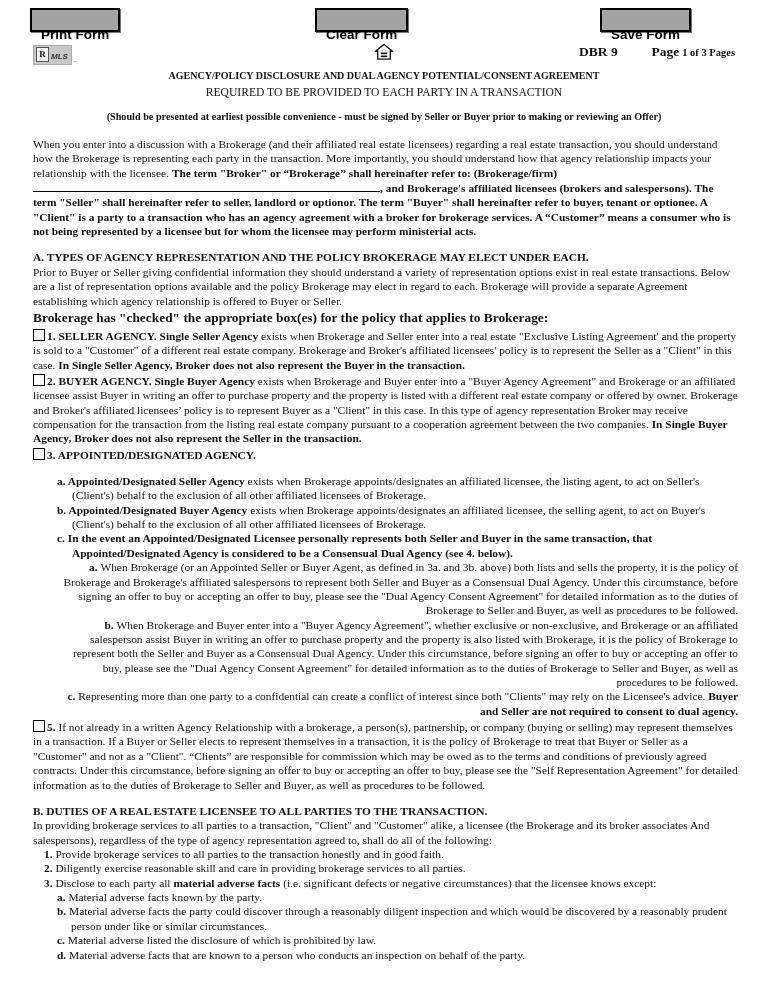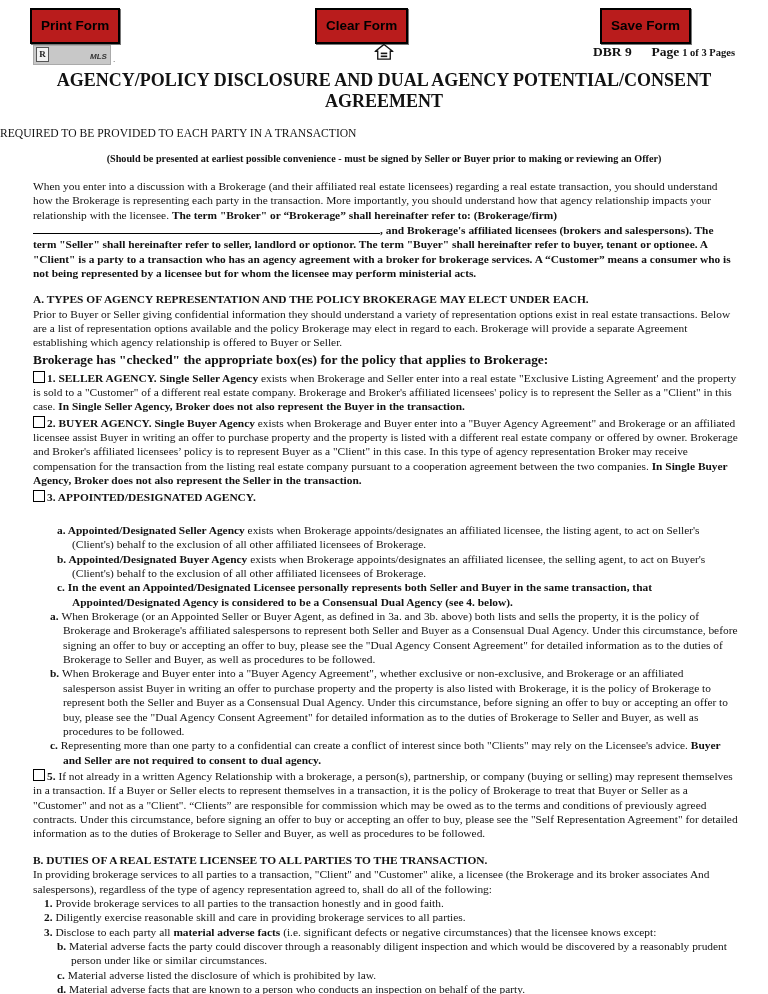--- a/index.html
+++ b/index.html
@@ -10,68 +10,68 @@
     font-family:"Liberation Serif", serif;
     font-size:11.4px;
     line-height:1.26;
     color:#121212;
     overflow:hidden;
   }
   
   .toolbar{position:relative;height:40px;}
   .form-btn{
     position:absolute;top:8px;
-    background:#b91c1c;
+    background:#a3a3a3;
     border:2.2px solid #000;
     font-family:"Liberation Sans", sans-serif;
     font-weight:bold;font-size:13.5px;color:#000;
-    padding:1px 9px 2px 9px;height:36px;line-height:18px;
+    padding:16px 9px 2px 9px;height:24px;line-height:18px;
     box-shadow:1px 1px 0 #777;
     cursor:pointer;
   }
   .btn-print{left:30px;}
   .btn-clear{left:315px;}
   .btn-save{left:600px;}
   
   .header-row{position:relative;height:26px;margin:3px 33px 0 33px;}
   .mls-logo{position:absolute;left:0;top:2px;display:flex;align-items:flex-end;}
   .mls-outer{background:#c8c8c8;border:1px solid #aaa;padding:1px 3px 2px 2px;display:flex;align-items:flex-end;gap:2px;}
   .mls-r-box{background:#f2f2f2;border:1px solid #555;width:11px;height:13px;font-family:"Liberation Serif",serif;font-weight:bold;font-size:9px;text-align:center;line-height:13px;color:#222;}
-  .mls-text{font-family:"Liberation Sans",sans-serif;font-style:italic;font-weight:bold;font-size:8px;color:#333;margin-left:39px;}
+  .mls-text{font-family:"Liberation Sans",sans-serif;font-style:italic;font-weight:bold;font-size:8px;color:#333;}
   .mls-dot{font-size:9px;color:#444;margin-left:2px;}
   .eh-icon{position:absolute;left:50%;top:0;transform:translateX(-50%);}
   .hdr-right{position:absolute;right:0;top:0;white-space:nowrap;}
-  .dbr{font-weight:bold;font-size:13.5px;margin-right:17px;}
+  .dbr{font-weight:bold;font-size:13.5px;margin-right:31px;}
   .pg-word{font-weight:bold;font-size:13.5px;}
   .pg-info{font-weight:bold;font-size:10.5px;margin-top:32px;}
   
-  .title{text-align:center;font-weight:bold;font-size:18px;margin:1px 20px 16px 20px;line-height:1.15;}
-  .subtitle{font-size:11.6px;margin-top:1px;}
+  .title{text-align:center;font-weight:bold;font-size:10px;margin:1px 20px 4px 20px;line-height:1.15;}
+  .subtitle{text-align:center;font-size:11.6px;margin-top:1px;}
   .note{text-align:center;font-weight:bold;font-size:10.2px;margin-top:11px;}
   
   .body-col{margin:13px 30px 0 33px;}
   p{margin:0;}
   .b{font-weight:bold;}
   .blank{
     display:inline-block;width:347px;height:11px;
     border-bottom:1.5px solid #000;
     vertical-align:baseline;
   }
-  .gap8{margin-top:19px;}
+  .gap8{margin-top:12px;}
   .gap12{margin-top:12px;}
   .checked-line{font-weight:bold;font-size:13.4px;margin-top:2px;}
   .checkbox{
     display:inline-block;width:10px;height:10px;
     border:1.8px solid #000;background:#fff;
     margin-right:2px;vertical-align:-1px;
     cursor:pointer;
   }
   .chk-item{margin-top:2px;}
   .sub-item{padding-left:39px;text-indent:-15px;}
-  .sub4-item{padding-left:30px;text-indent:-13px;}
+  .sub4-item{padding-left:30px;text-indent:-13px;text-align:right;}
   .blist-item{padding-left:24px;text-indent:-13px;}
   .blist-sub{padding-left:38px;text-indent:-14px;}
 </style>
 </head>
 <body>
 
 <div class="page">
 
   <div class="toolbar">
     <button class="form-btn btn-print">Print Form</button>
@@ -126,18 +126,19 @@
     <p class="sub4-item"><span class="b">b. </span><span>When Brokerage and Buyer enter into a "Buyer Agency Agreement", whether exclusive or non-exclusive, and Brokerage or an affiliated salesperson assist Buyer in writing an offer to purchase property and the property is also listed with Brokerage, it is the policy of Brokerage to represent both the Seller and Buyer as a Consensual Dual Agency. Under this circumstance, before signing an offer to buy or accepting an offer to buy, please see the "Dual Agency Consent Agreement" for detailed information as to the duties of Brokerage to Seller and Buyer, as well as procedures to be followed.</span></p>
     <p class="sub4-item"><span class="b">c. </span><span>Representing more than one party to a confidential can create a conflict of interest since both "Clients" may rely on the Licensee's advice. </span><span class="b">Buyer and Seller are not required to consent to dual agency.</span></p>
 
     <p class="chk-item gap12"><span class="checkbox"></span><span class="b">5.</span><span>  If not already in a written Agency Relationship with a brokerage, a person(s), partnership, or company (buying or selling) may represent themselves in a transaction. If a Buyer or Seller elects to represent themselves in a transaction, it is the policy of Brokerage to treat that Buyer or Seller as a "Customer" and not as a "Client". “Clients” are responsible for commission which may be owed as to the terms and conditions of previously agreed contracts. Under this circumstance, before signing an offer to buy or accepting an offer to buy, please see the "Self Representation Agreement" for detailed information as to the duties of Brokerage to Seller and Buyer, as well as procedures to be followed.</span></p>
 
     <p class="b gap12">B. DUTIES OF A REAL ESTATE LICENSEE TO ALL PARTIES TO THE TRANSACTION.</p>
     <p>In providing brokerage services to all parties to a transaction, "Client" and "Customer" alike, a licensee (the Brokerage and its broker associates And salespersons), regardless of the type of agency representation agreed to, shall do all of the following:</p>
     <p class="blist-item"><span class="b">1. </span><span>Provide brokerage services to all parties to the transaction honestly and in good faith.</span></p>
     <p class="blist-item"><span class="b">2. </span><span>Diligently exercise reasonable skill and care in providing brokerage services to all parties.</span></p>
     <p class="blist-item"><span class="b">3. </span><span>Disclose to each party all </span><span class="b">material adverse facts</span><span> (i.e. significant defects or negative circumstances) that the licensee knows except:</span></p>
+    <p class="blist-sub"><span class="b">a. </span><span>Material adverse facts known by the party.</span></p>
     <p class="blist-sub"><span class="b">b. </span><span>Material adverse facts the party could discover through a reasonably diligent inspection and which would be discovered by a reasonably prudent person under like or similar circumstances.</span></p>
     <p class="blist-sub"><span class="b">c. </span><span>Material adverse listed the disclosure of which is prohibited by law.</span></p>
     <p class="blist-sub"><span class="b">d. </span><span>Material adverse facts that are known to a person who conducts an inspection on behalf of the party.</span></p>
 
   </div>
 </div>
 
 </body></html>

